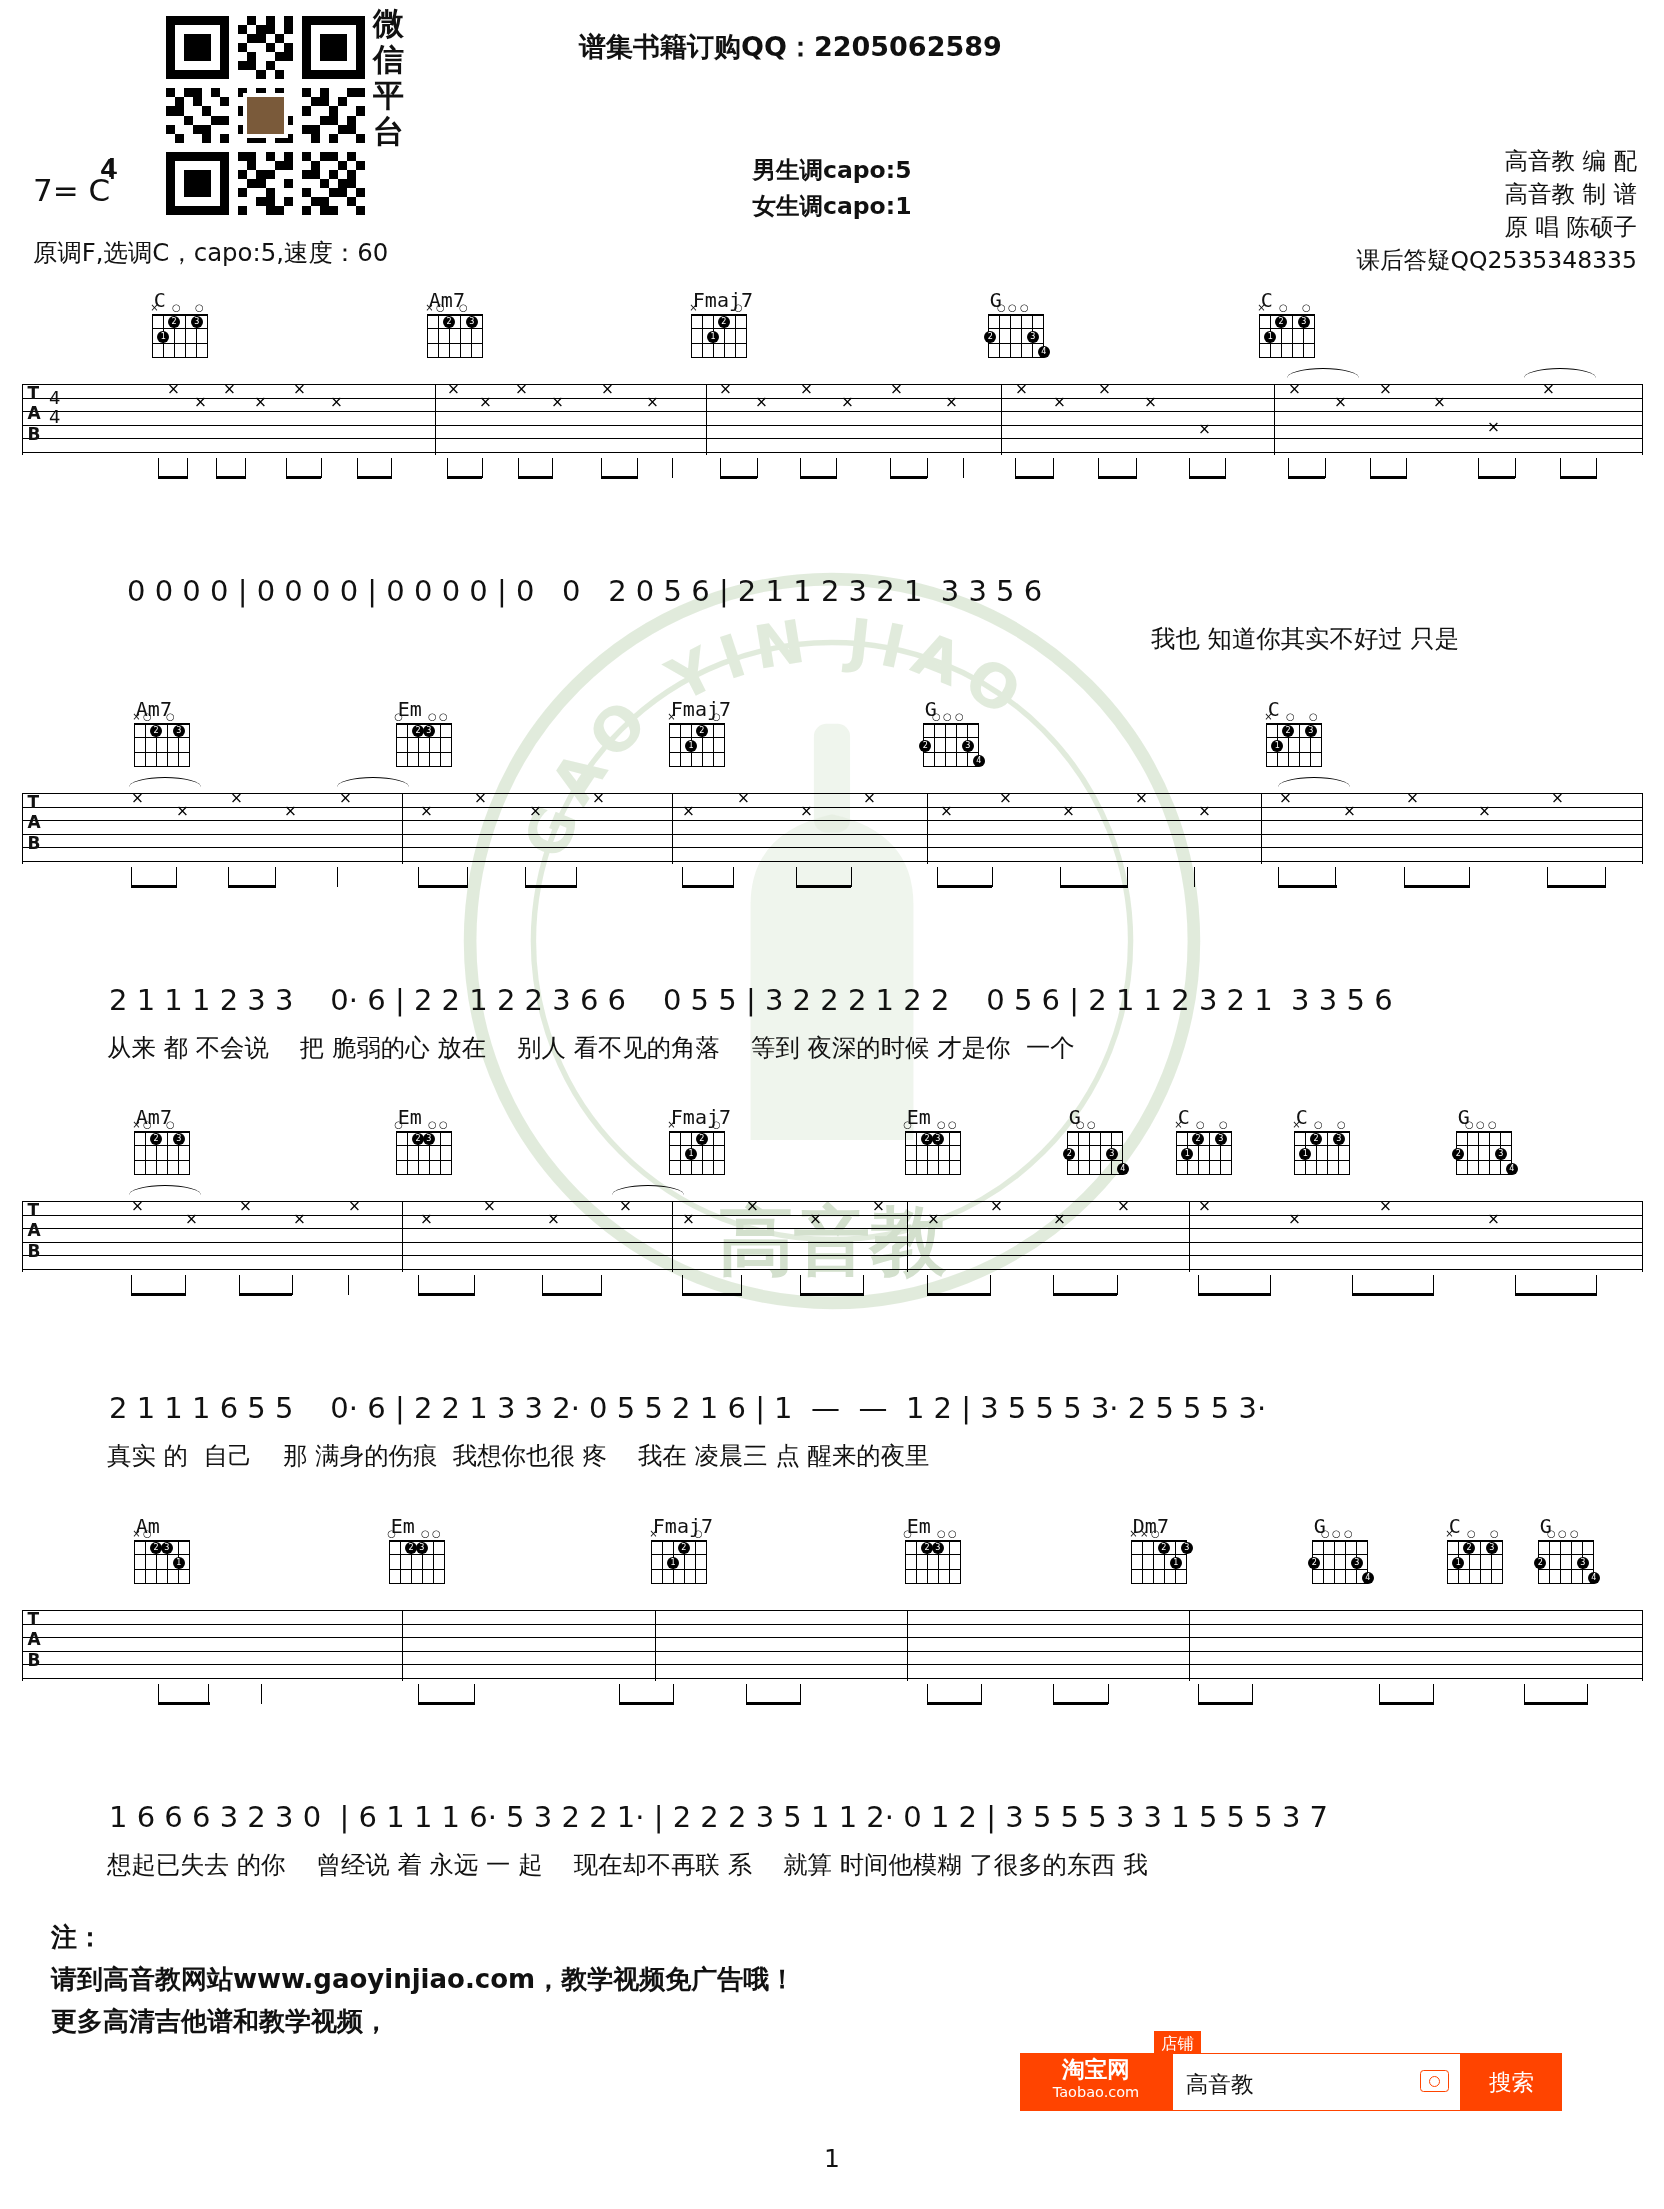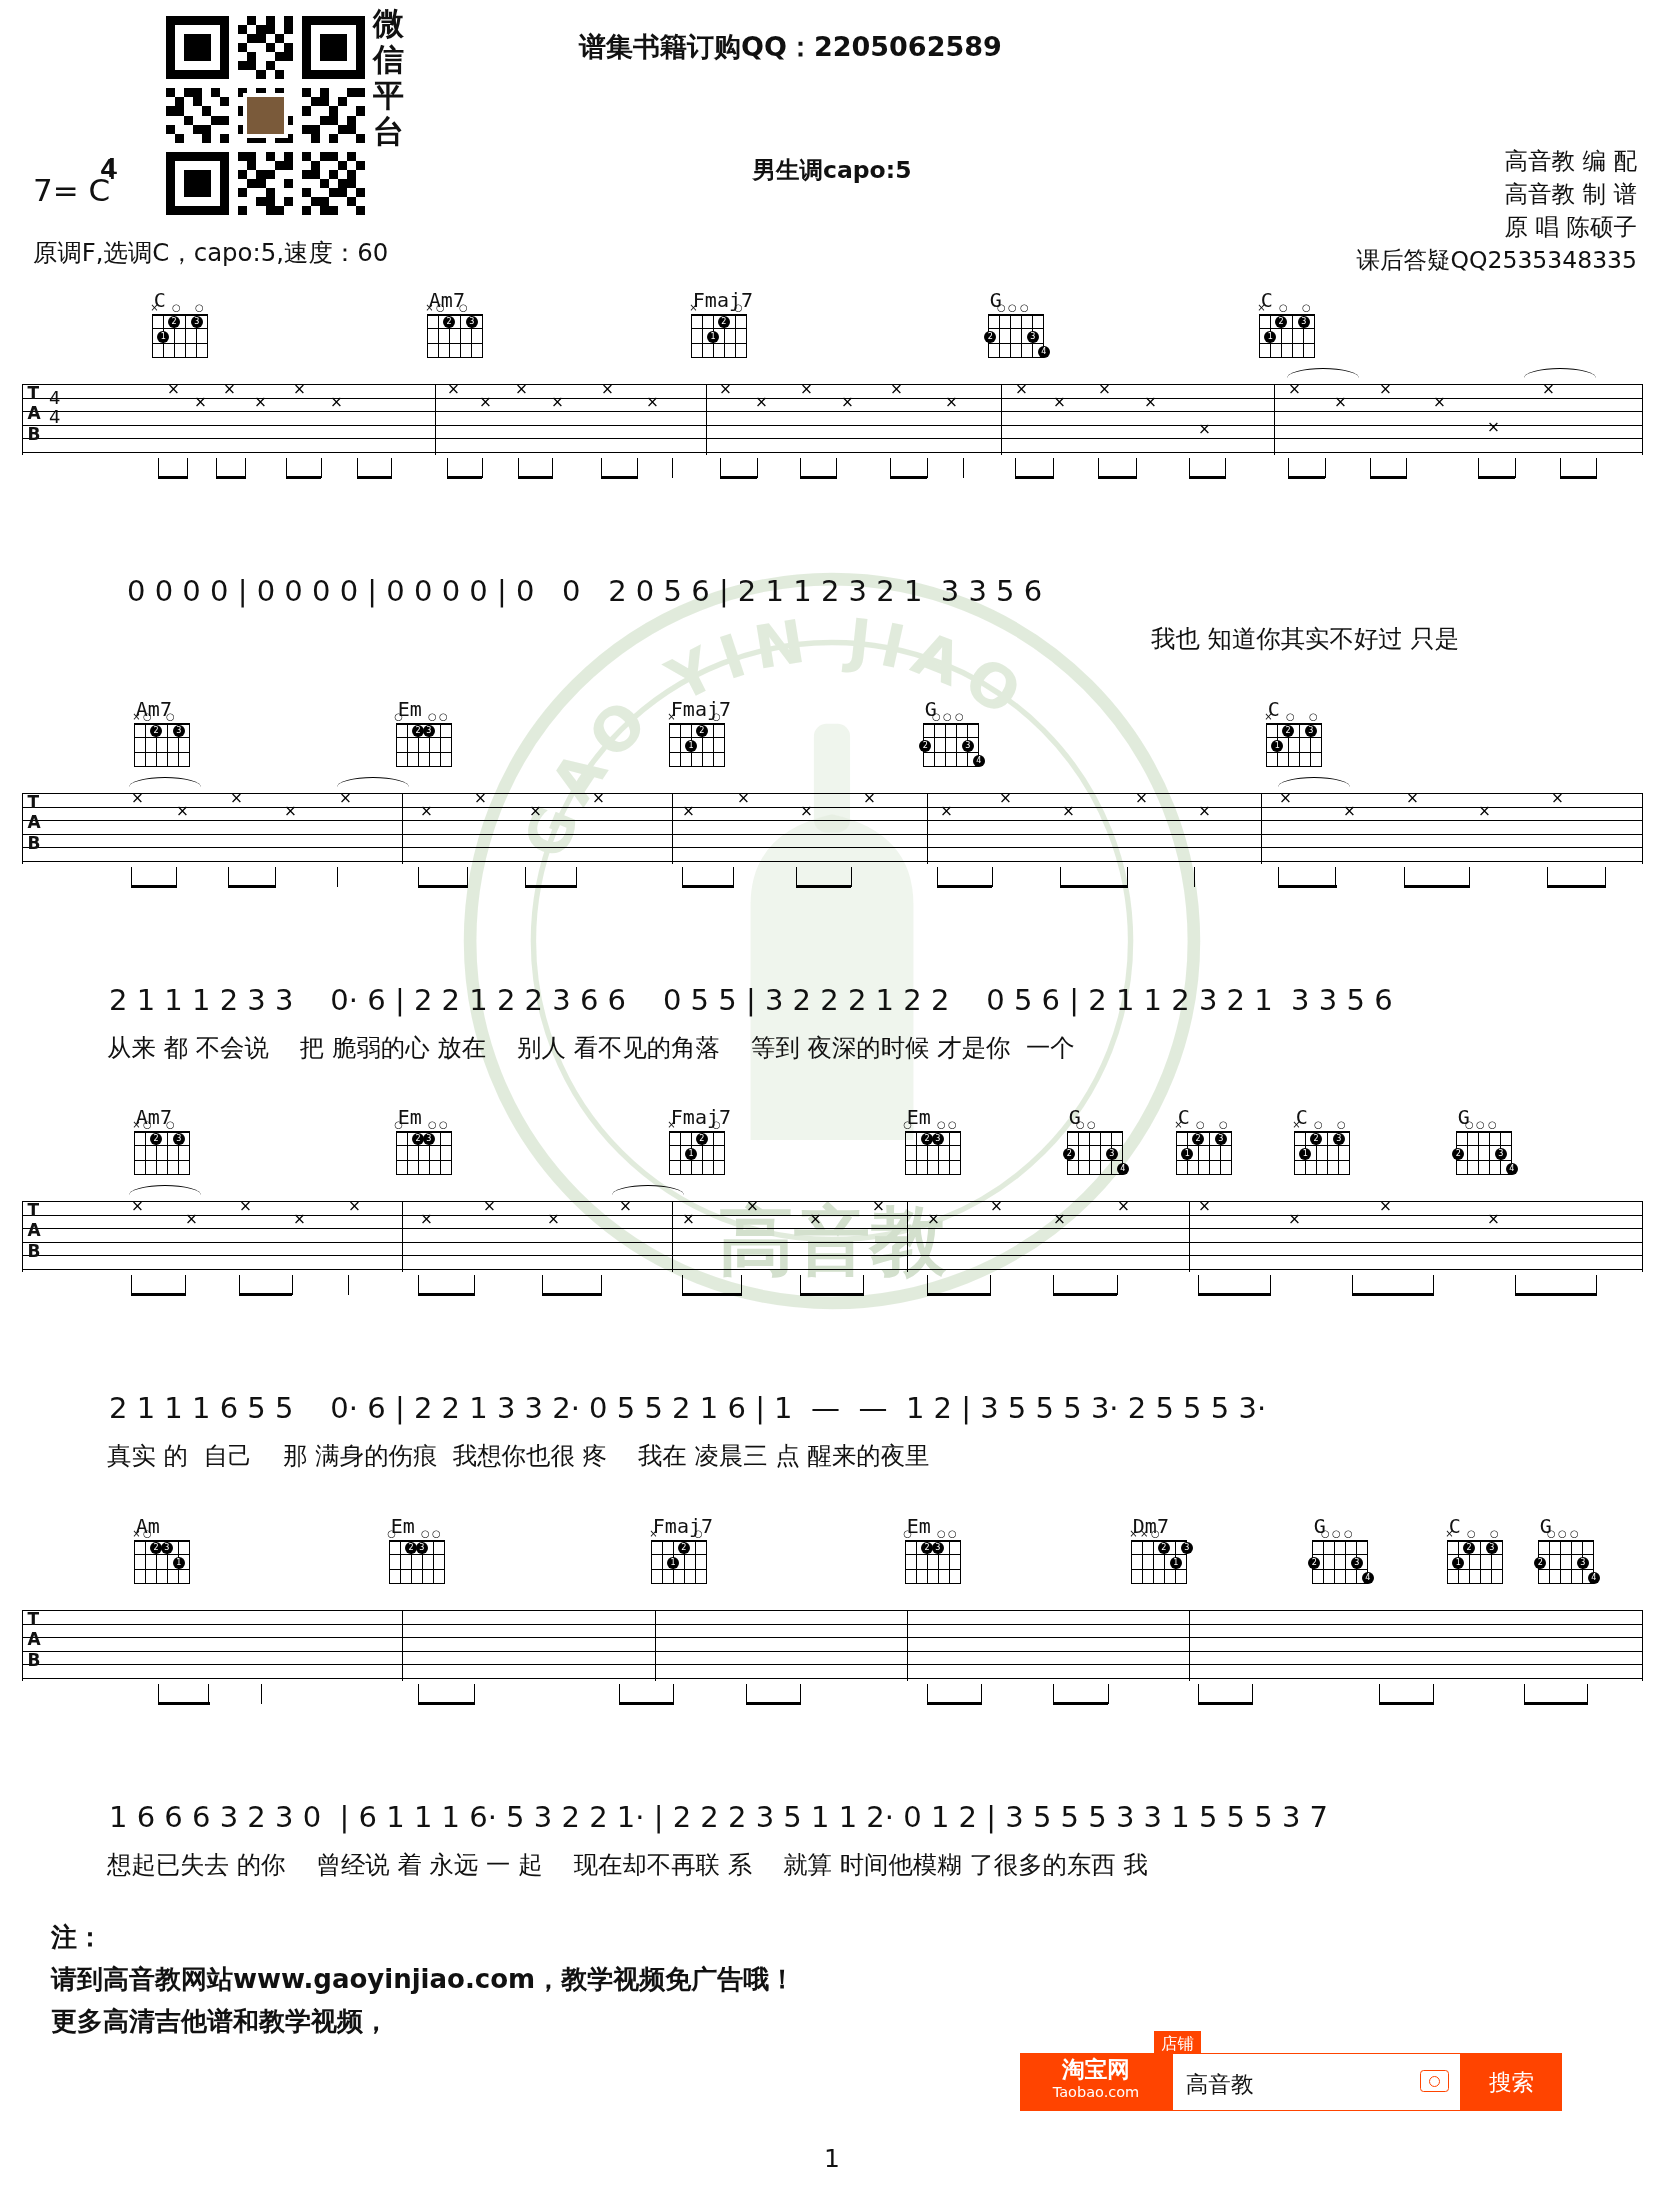--- a/index.html
+++ b/index.html
@@ -192,20 +192,21 @@
           <rect x="21" y="21" width="1" height="1"></rect>
       </g>
       <rect x="8.5" y="8.5" width="5" height="5" fill="#fff"></rect>
       <rect x="9" y="9" width="4" height="4" fill="#7a5a3a"></rect>
     </svg>
   </div>
 
   <div class="wechat-label">微信平台</div>
   <div class="order-qq">谱集书籍订购QQ：2205062589</div>
   <div class="subtitle1">男生调capo:5</div>
+  <div class="subtitle2">女生调capo:1</div>
 
   <div class="credits">
     <div>高音教 编 配</div>
     <div>高音教 制 谱</div>
     <div>原 唱 陈硕子</div>
     <div>课后答疑QQ2535348335</div>
   </div>
 
   <div class="keysig">7= C</div>
   <div class="meter">

